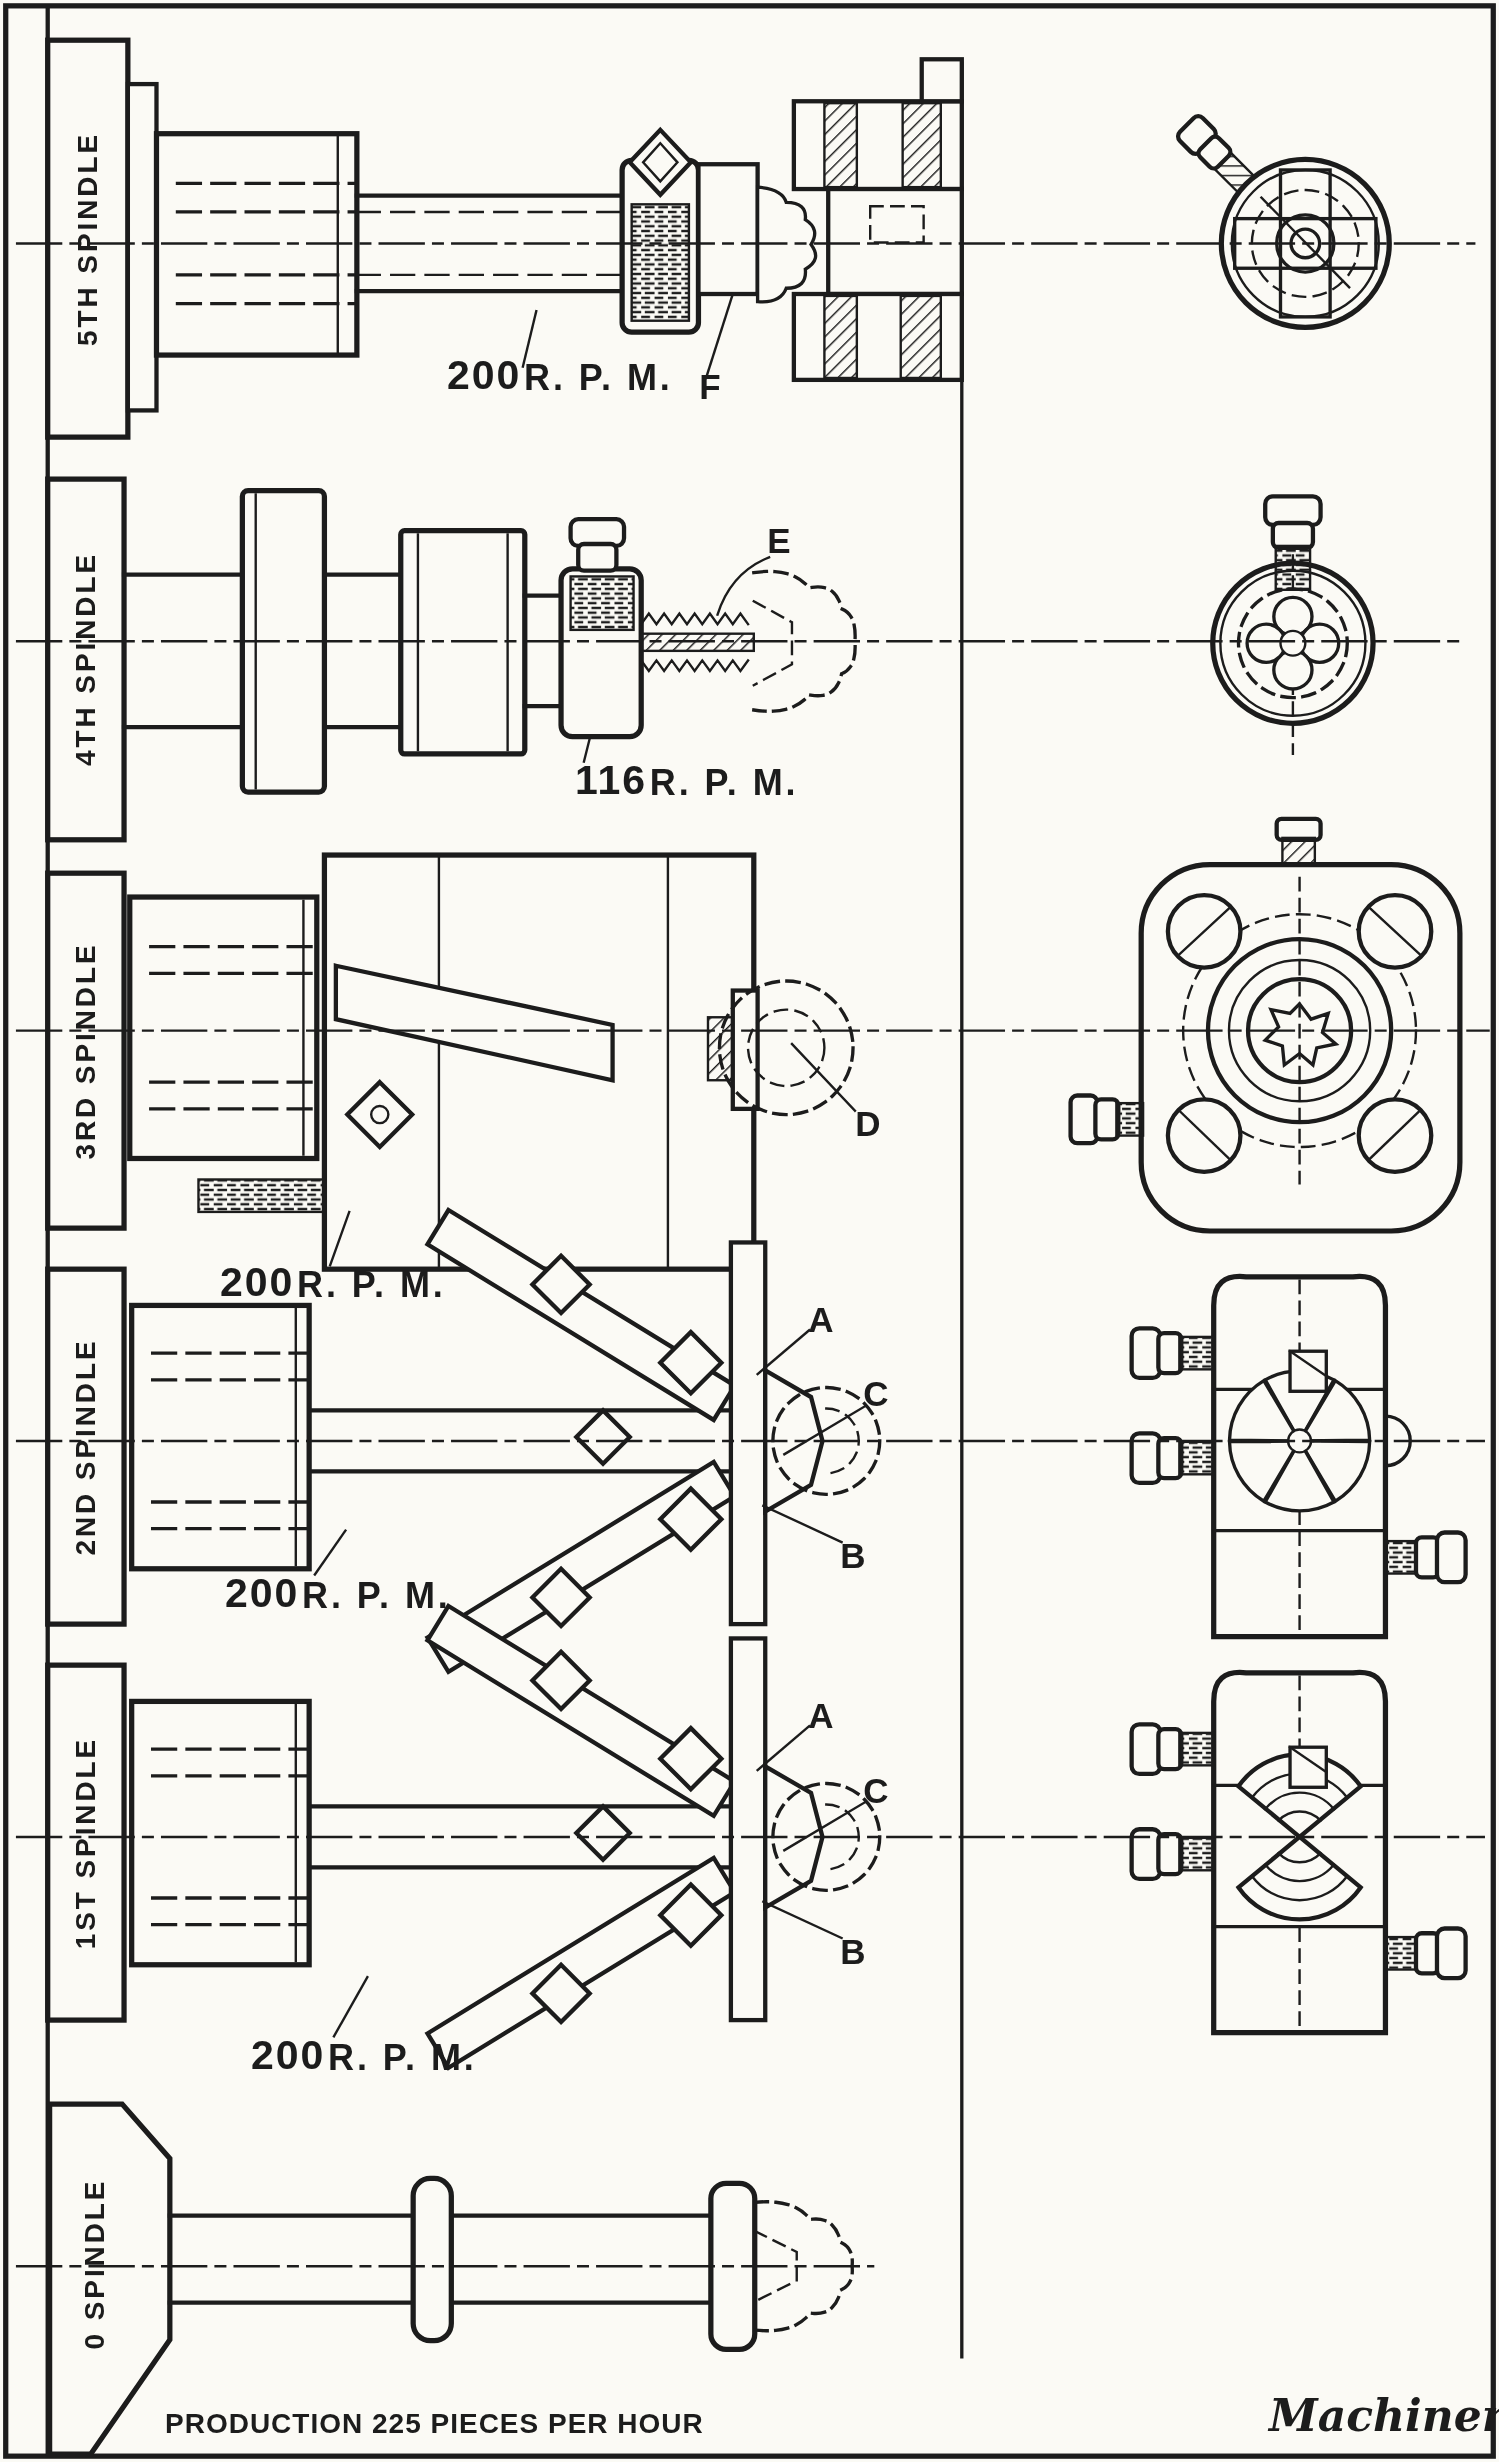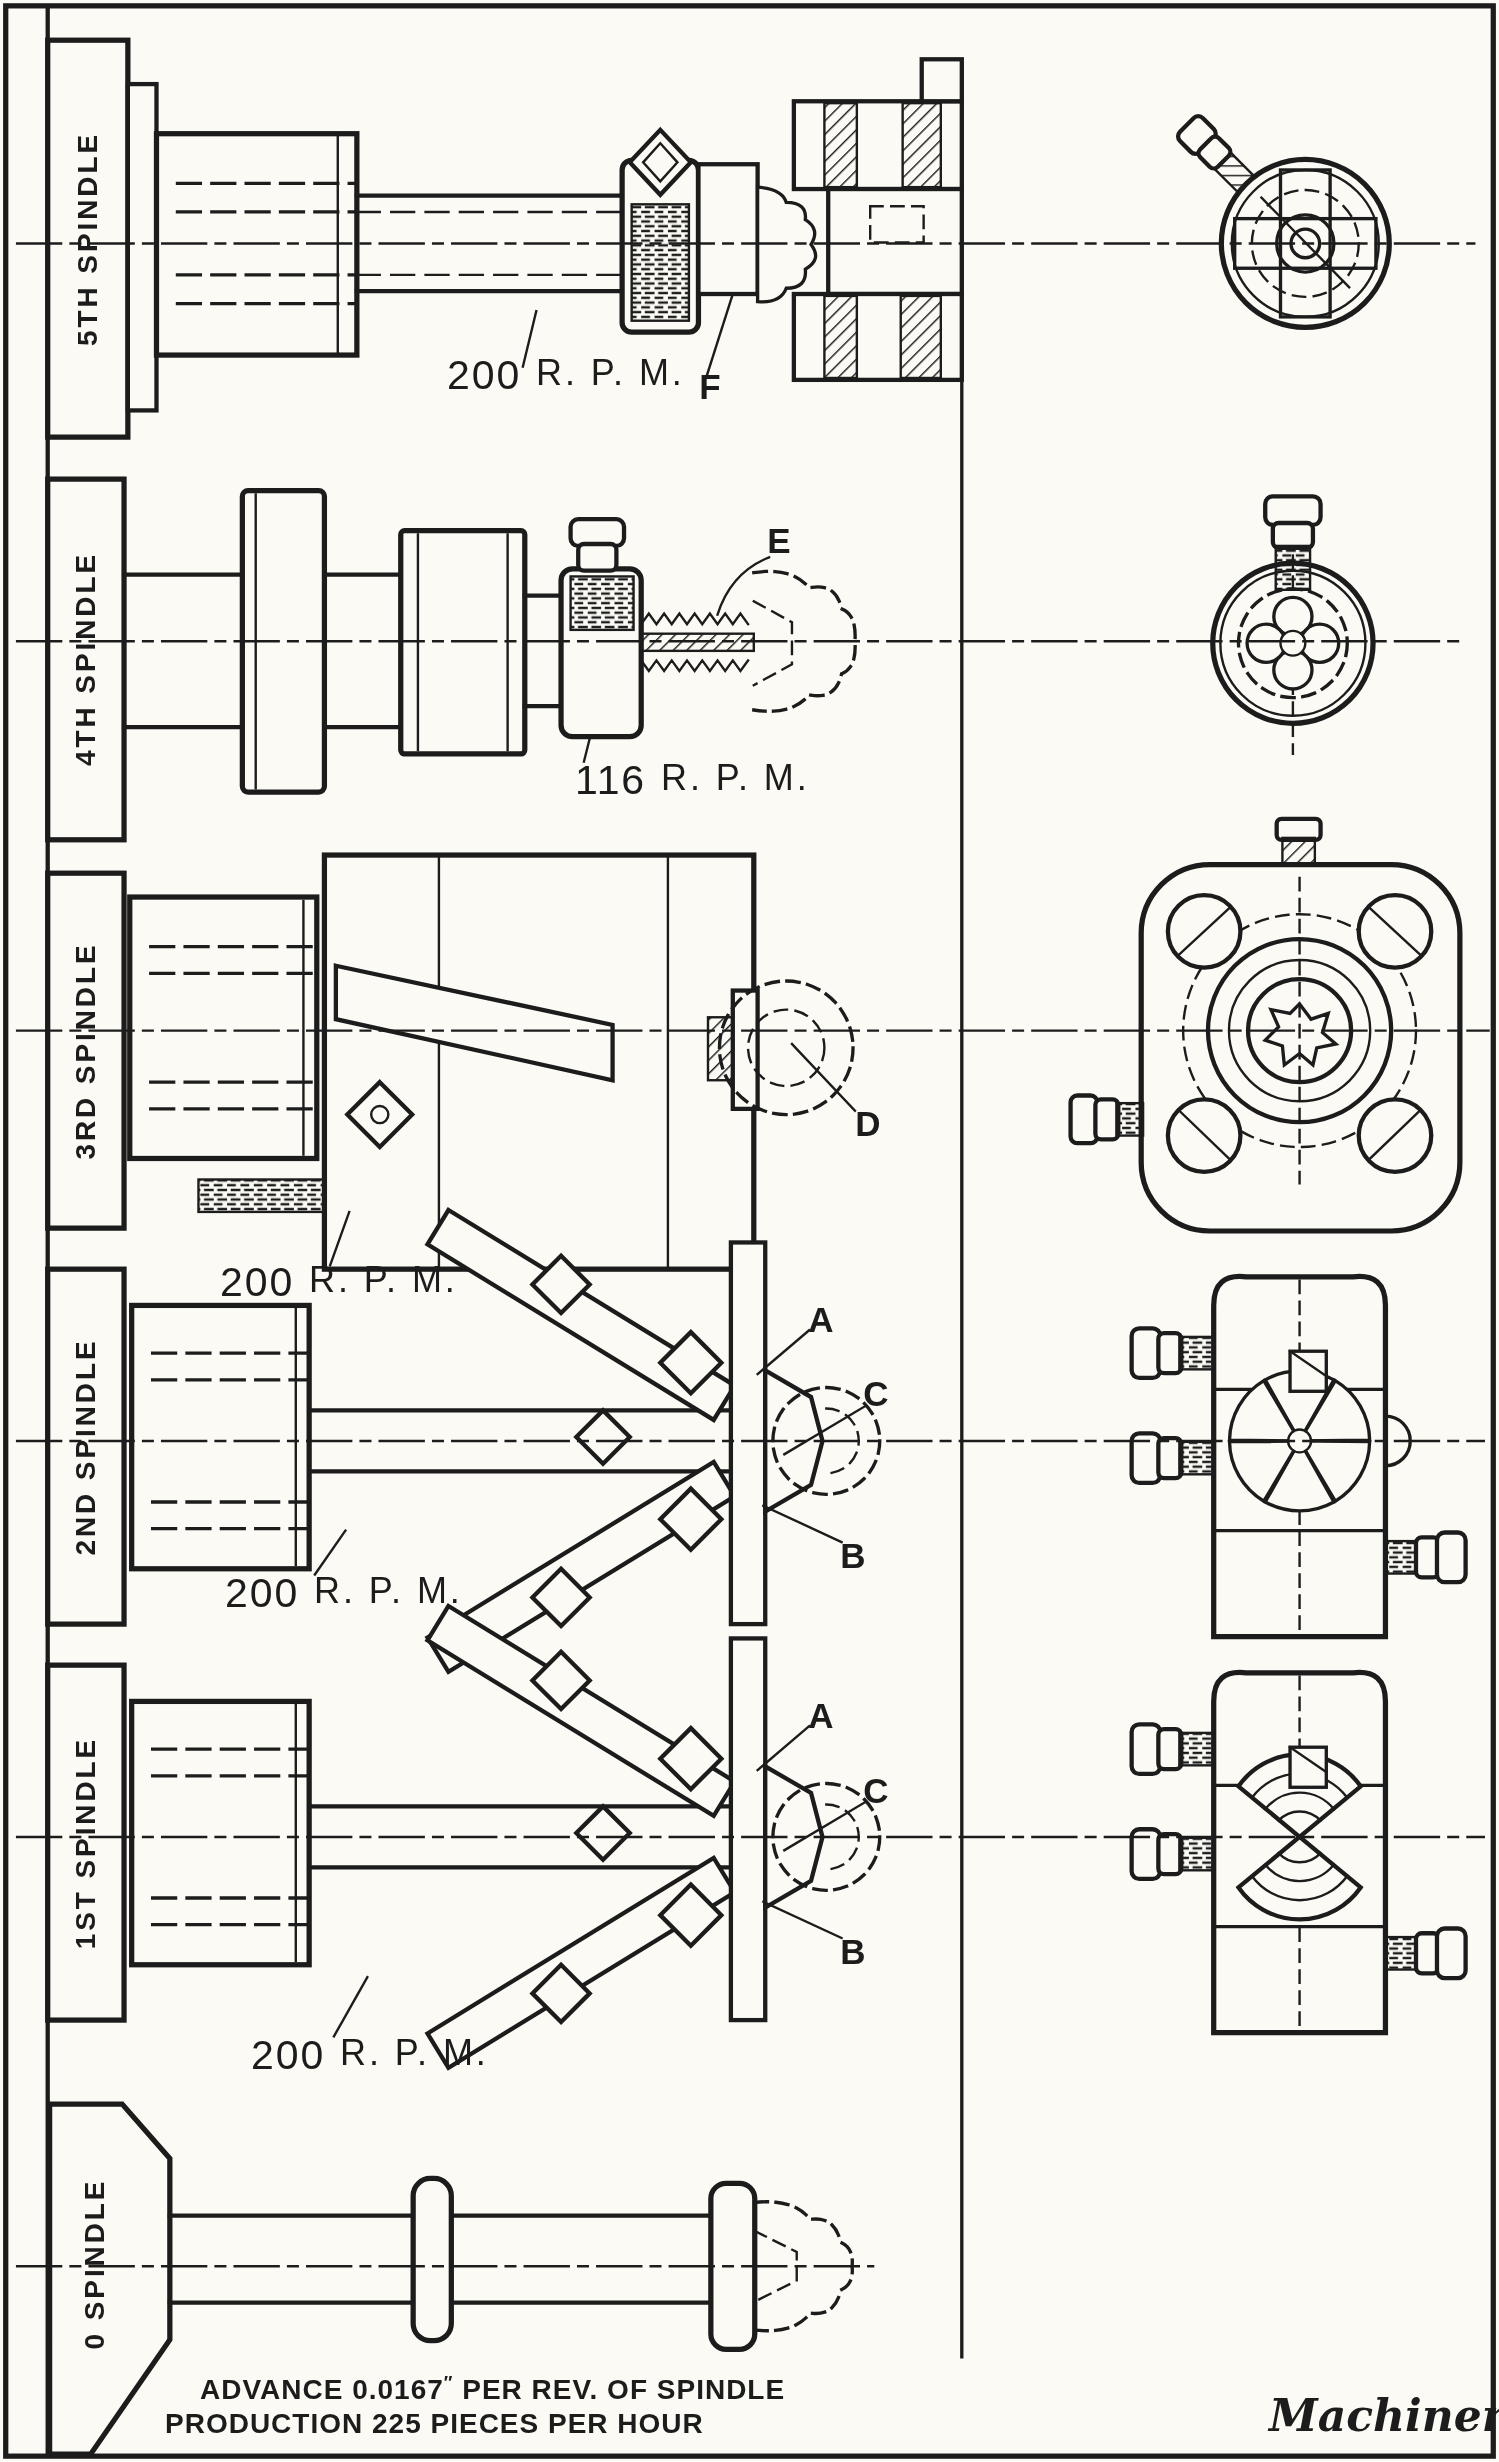--- a/index.html
+++ b/index.html
@@ -15,21 +15,21 @@
   .s5{stroke:var(--ink);stroke-width:5.5;fill:none}
   .f{fill:var(--paper)}
   .ph{fill:url(#hatch);stroke:var(--ink);stroke-width:2.5}
   .pk{fill:url(#knurl);stroke:var(--ink);stroke-width:2.5}
   .dash{stroke-dasharray:24 12}
   .dash2{stroke-dasharray:13 9}
   .cl{stroke:var(--ink);stroke-width:2.6;fill:none;stroke-dasharray:46 10 10 10}
   .txt{position:absolute;white-space:nowrap;line-height:1;}
   .vlabel{font-size:28px;font-weight:700;letter-spacing:2.9px;
           transform:translate(-50%,-50%) rotate(-90deg);}
-  .rpm{display:flex;align-items:flex-start;gap:15px;font-weight:400;}
+  .rpm{display:flex;align-items:flex-end;gap:3px;font-weight:700;}
   .rpm .val{font-size:41px;letter-spacing:1.9px;}
   .rpm .unit{font-size:36px;letter-spacing:2.9px;}
   .part{font-size:35px;font-weight:700;transform:translate(-50%,-50%);}
   .note{font-size:28px;font-weight:700;letter-spacing:1px;}
   .note sup{font-size:18px;}
   .brand{font-family:"DejaVu Serif","Liberation Serif",serif;font-style:italic;
          font-weight:700;font-size:44px;}
 </style>
 </head>
 <body>
@@ -327,22 +327,18 @@
 <div class="txt part" style="left:710px;top:386px;">F</div>
 <div class="txt part" style="left:779px;top:540px;">E</div>
 <div class="txt part" style="left:868px;top:1123px;">D</div>
 <div class="txt part" style="left:821px;top:1319px;">A</div>
 <div class="txt part" style="left:876px;top:1393px;">C</div>
 <div class="txt part" style="left:853px;top:1555px;">B</div>
 <div class="txt part" style="left:821px;top:1715px;">A</div>
 <div class="txt part" style="left:876px;top:1790px;">C</div>
 <div class="txt part" style="left:853px;top:1951px;">B</div>
 
-<div class="txt note" style="left:200px;top:2374px;">
-  <span>ADVANCE 0.0167</span><sup>″</sup>
-  <span>PER REV. OF SPINDLE</span>
-</div>
 <div class="txt note" style="left:165px;top:2410px;">PRODUCTION 225 PIECES PER HOUR</div>
 
 <div class="txt brand" style="left:1269px;top:2394px;width:218px;text-align:right;">Machinery</div>
 
 </div>
 
 
 </body></html>

